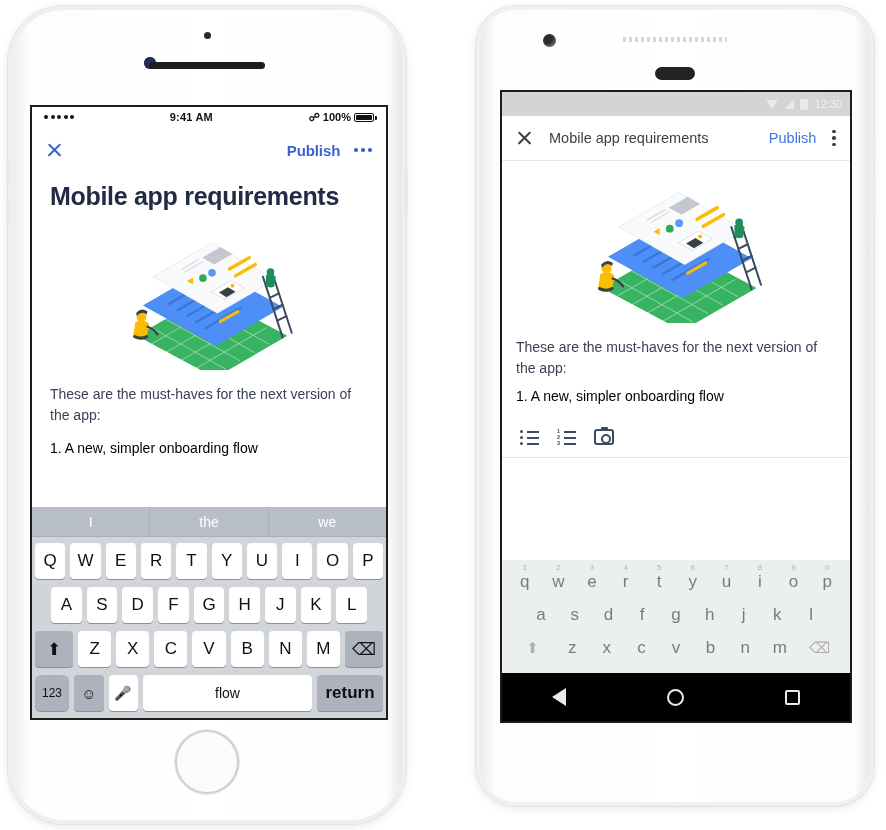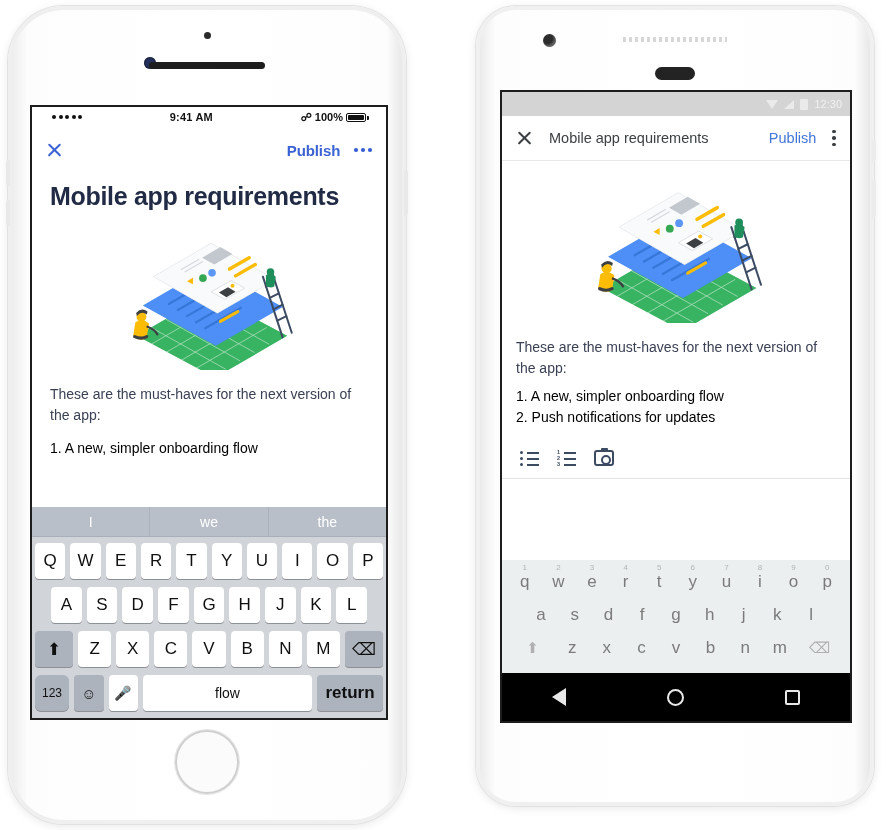--- a/index.html
+++ b/index.html
@@ -57,21 +57,21 @@
   .screen {
     position: absolute;
     background: #ffffff;
     overflow: hidden;
   }
   .screen-ios { left: 18px; top: 95px; width: 358px; height: 615px; border: 2px solid #1d1d1d; }
   .screen-android { left: 20px; top: 80px; width: 352px; height: 633px; border: 2px solid #1d1d1d; }
 
   
   .ios-status {
-    height: 20px; display: flex; align-items: center; padding: 0 20px;
+    height: 20px; display: flex; align-items: center; padding: 0 12px;
     font-size: 11px; font-weight: bold; color: #111; background: #fff;
   }
   .sig-dots { display:flex; gap:2.5px; }
   .sig-dots i { width:4px; height:4px; border-radius:50%; background:#111; display:block; }
   .ios-time { flex:1; text-align:center; letter-spacing:.2px; }
   .ios-right { display:flex; align-items:center; gap:3px; }
   .bt-glyph { font-size:11px; line-height:1; }
   .batt { width:20px; height:9px; border:1.4px solid #111; border-radius:2px; position:relative; padding:1px; }
   .batt:after { content:""; position:absolute; right:-3.5px; top:2px; width:2px; height:4px;
                 background:#111; border-radius:0 1px 1px 0; }
@@ -310,22 +310,22 @@
           </svg>
         </div>
 
         <div class="body-text" style="margin-top:14px;">These are the must-haves for the next version of the app:</div>
         <div class="body-list" style="margin-top:12px;">1. A new, simpler onboarding flow</div>
       </div>
 
       <div class="ios-kb">
         <div class="predict">
           <div>I</div>
+          <div>the</div>
           <div>we</div>
-          <div>the</div>
         </div>
         <div class="kb-rows">
           <div class="kb-row">
             <div class="key">Q</div>
             <div class="key">W</div>
             <div class="key">E</div>
             <div class="key">R</div>
             <div class="key">T</div>
             <div class="key">Y</div>
             <div class="key">U</div>
@@ -465,21 +465,20 @@
               <path d="M30 124 q6 -8 13 -2 l1 -4 q-8 -6 -15 2 z" fill="#3c4043"></path>
               <path d="M28 132 q10 -6 18 2 l-3 19 q-10 5 -18 -2 z" fill="#fbbc05"></path>
               <path d="M44 138 q9 3 13 10" stroke="#3c4043" stroke-width="3" fill="none" stroke-linecap="round"></path>
               <path d="M27 151 q9 4 16 0" stroke="#3c4043" stroke-width="4" fill="none" stroke-linecap="round"></path>
             </g>
           </svg>
         </div>
 
         <div class="body-text" style="margin-top:14px;">These are the must-haves for the next version of the app:</div>
         <div class="body-list" style="margin-top:6px;">1. A new, simpler onboarding flow</div>
-        <div class="body-list">2. Push notifications for updates</div>
       </div>
 
       <div class="fmt-bar" style="margin-top:12px;">
         <div class="ic">
           <span class="bt" style="top:1px;"></span>
             <span class="ln" style="top:2px;"></span>
           <span class="bt" style="top:7px;"></span>
             <span class="ln" style="top:8px;"></span>
           <span class="bt" style="top:13px;"></span>
             <span class="ln" style="top:14px;"></span>

